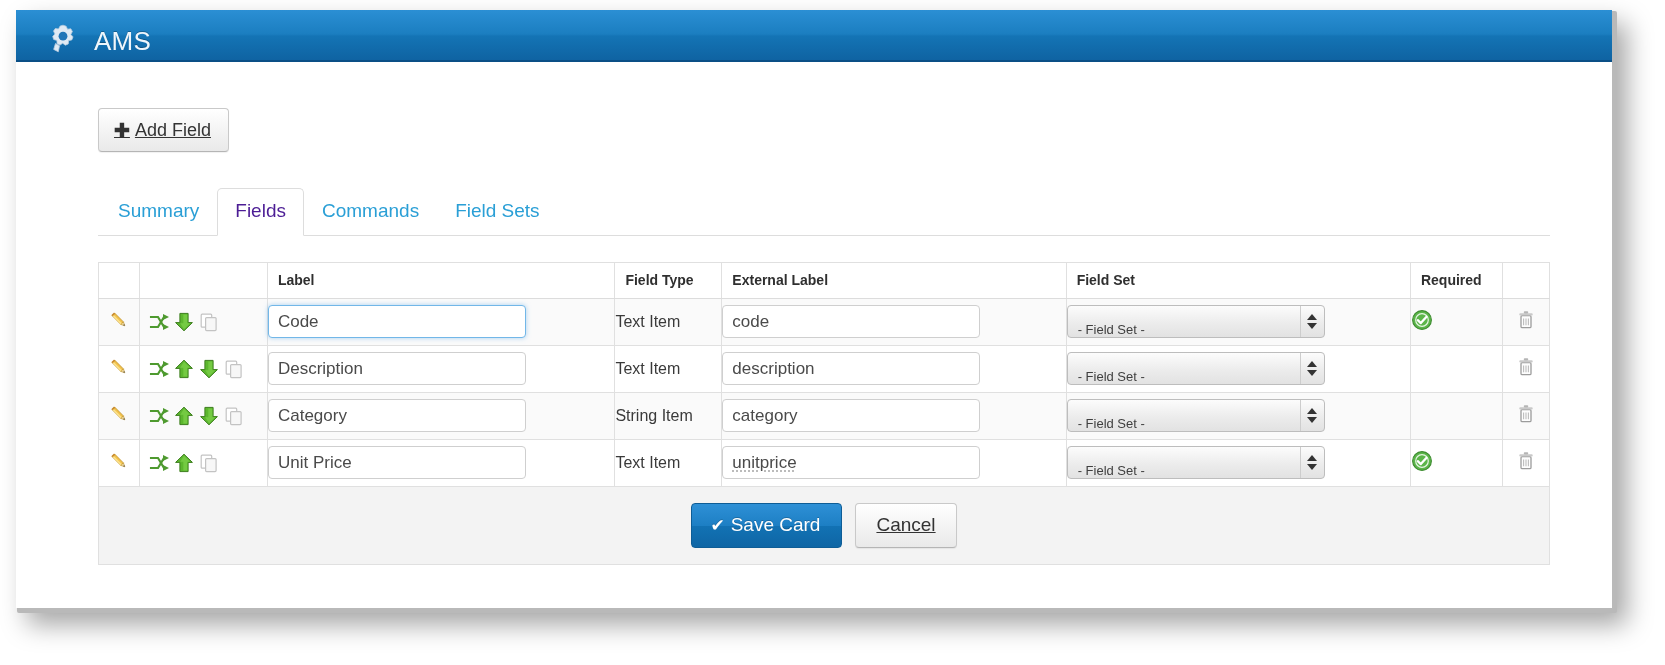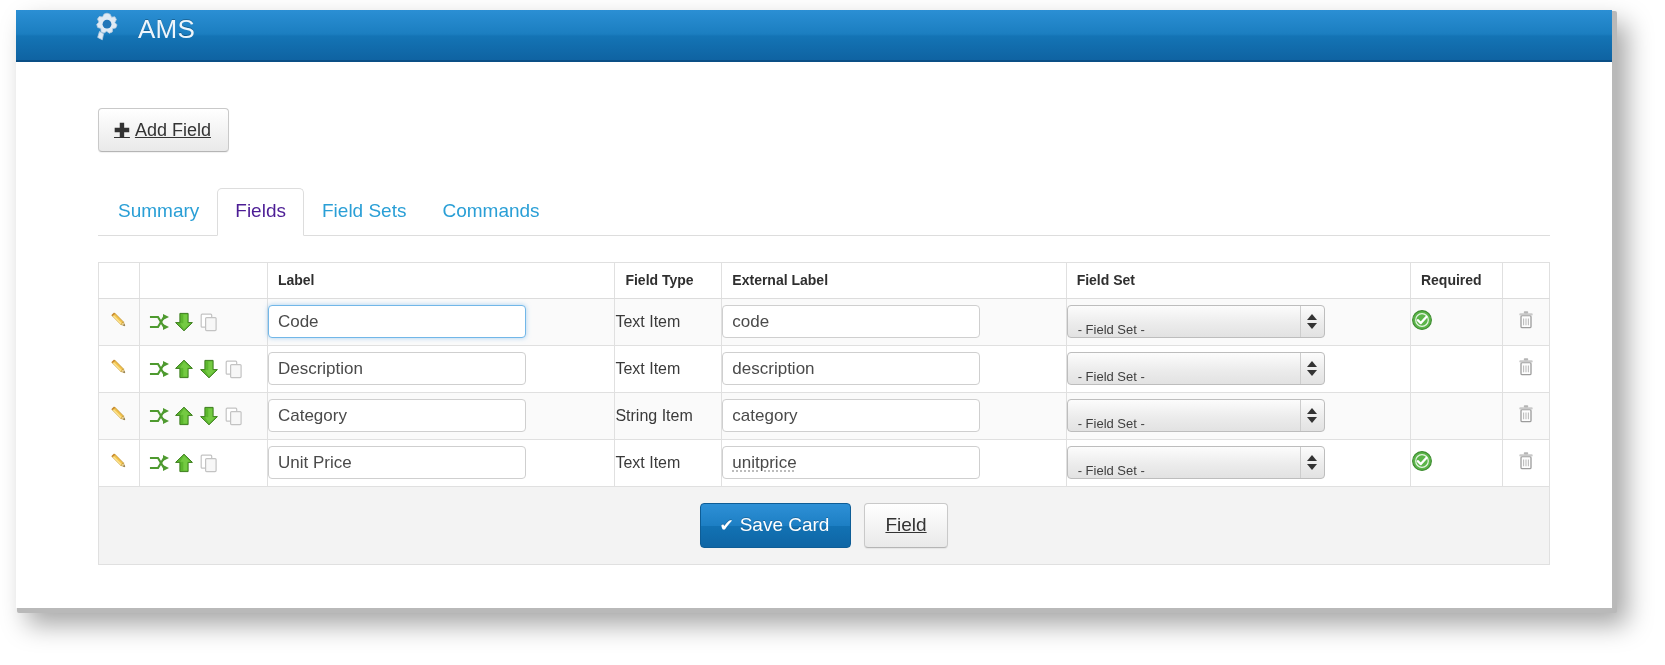--- a/index.html
+++ b/index.html
@@ -33,22 +33,22 @@
     background: #ffffff;
     overflow: hidden;
   }
 
   
   .navbar {
     height: 52px;
     background: linear-gradient(to bottom, #2b8fd4 0%, #1b7ec0 48%, #1474b5 52%, #0f63a2 100%);
     border-bottom: 2px solid #0a4f86;
     display: flex;
-    align-items: flex-start;
-    padding-left: 74px;
+    align-items: flex-end;
+    padding-left: 30px;
     position: relative;
   }
   .brand {
     display: flex;
     align-items: center;
     gap: 14px;
     text-decoration: none;
   }
   .gear-icon { display: block; }
   .brand-text {
@@ -298,22 +298,22 @@
         <div class="addfield-wrap">
           <button class="btn btn-default">
             <span class="plus-glyph">✚</span><span>Add Field</span>
           </button>
         </div>
       </div>
 
       <div class="tabs">
         <div class="tab">Summary</div>
         <div class="tab active">Fields</div>
+        <div class="tab">Commands</div>
         <div class="tab">Field Sets</div>
-        <div class="tab">Commands</div>
       </div>
 
       <div class="table-wrap">
         <table class="grid">
           <colgroup>
             <col class="col-edit">
               <col class="col-tools">
               <col class="col-label">
             <col class="col-type">
               <col class="col-ext">
@@ -598,19 +598,19 @@
                     </svg>
                   </span></td>
               </tr>
             </tbody>
         </table>
 
         <div class="panel-footer">
           <button class="btn btn-primary">
             <span class="check-glyph">✔</span><span>Save Card</span>
           </button>
-          <button class="btn btn-default btn-cancel">Field</button>
+          <button class="btn btn-default btn-cancel">Cancel</button>
         </div>
       </div>
 
     </div>
   </div>
 </div>
 
 </body></html>

